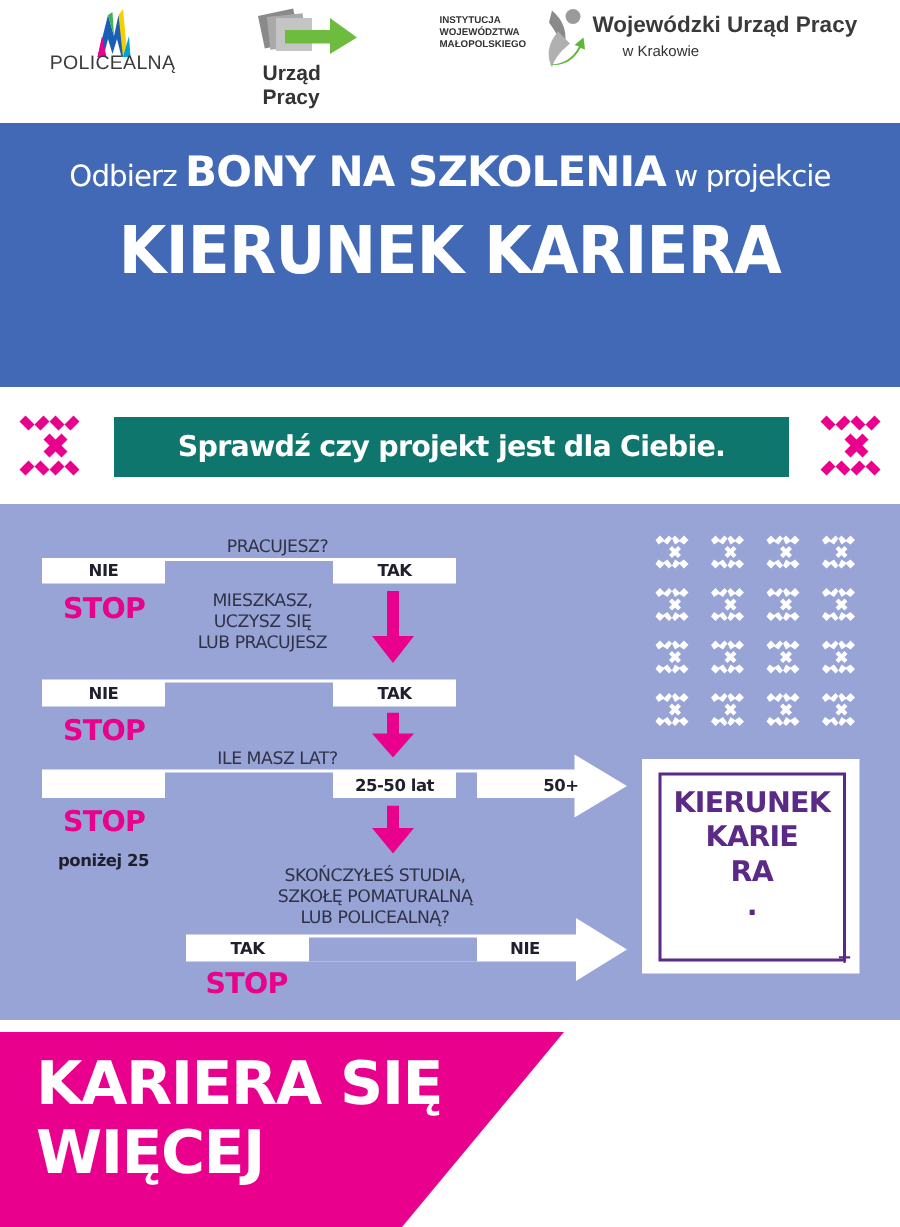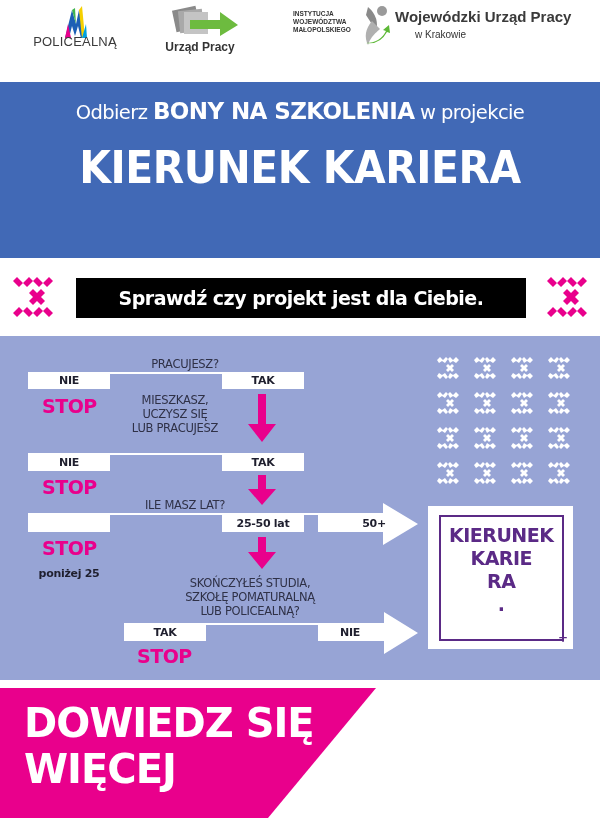--- a/index.html
+++ b/index.html
@@ -5,36 +5,36 @@
   * { box-sizing: border-box; margin: 0; padding: 0; }
   html, body { width: 600px; height: 818px; background: #ffffff; overflow: hidden; }
   body { position: relative; font-family: "DejaVu Sans", "Liberation Sans", sans-serif; }
   .abs { position: absolute; }
 
   
   .header { left: 0; top: 0; width: 600px; height: 82px; background: #fff; }
   .logo-malo { left: 20px; top: 4px; width: 110px; height: 50px; }
   .logo-malo-text { left: 20px; top: 34px; width: 110px; text-align: center; font-size: 13px; color: #3b3b3b; font-family: "Liberation Sans", sans-serif; letter-spacing: 0.2px; }
   .logo-up { left: 168px; top: 4px; width: 80px; height: 32px; }
-  .logo-up-text { left: 165px; top: 40px; width: 70px; text-align: center; font-size: 12px; font-weight: bold; color: #333; font-family: "Liberation Sans", sans-serif; }
+  .logo-up-text { left: 175px; top: 40px; width: 70px; font-size: 14px; font-weight: bold; color: #333; font-family: "Liberation Sans", sans-serif; }
   .logo-inst { left: 293px; top: 10px; font-size: 6.5px; line-height: 8px; font-weight: bold; color: #333; font-family: "Liberation Sans", sans-serif; }
   .logo-wup-fig { left: 358px; top: 3px; width: 34px; height: 44px; }
   .logo-wup-title { left: 395px; top: 8px; font-size: 15px; font-weight: bold; color: #3a3a3a; font-family: "Liberation Sans", sans-serif; }
   .logo-wup-sub { left: 415px; top: 29px; font-size: 10px; color: #333; font-family: "Liberation Sans", sans-serif; }
 
   
   .banner { left: 0; top: 82px; width: 600px; height: 176px; background: #4169b6; color: #fff; text-align: center; }
   .banner-line1 { position: absolute; left: 0; width: 600px; top: 16px; font-size: 19.5px; font-family: "DejaVu Sans", sans-serif; letter-spacing: -0.6px; }
-  .banner-line1 b { font-weight: bold; font-size: 23px; }
+  .banner-line1 b { font-weight: bold; font-size: 28px; }
   .banner-title { position: absolute; left: 0; width: 600px; top: 60px; font-size: 44px; font-weight: bold; font-family: "DejaVu Sans", sans-serif; letter-spacing: -0.5px; transform: scaleX(0.93); }
   .banner-line3 { position: absolute; left: 0; width: 600px; top: 128px; font-size: 19px; font-family: "DejaVu Sans", sans-serif; letter-spacing: -0.4px; }
 
   
   .check-strip { left: 0; top: 258px; width: 600px; height: 78px; background: #fff; }
-  .check-bar { left: 76px; top: 278px; width: 450px; height: 40px; background: #000000; color: #fff; font-size: 19px; font-weight: bold; font-family: "DejaVu Sans", sans-serif; display: flex; align-items: center; justify-content: center; letter-spacing: -0.5px; }
+  .check-bar { left: 76px; top: 278px; width: 450px; height: 40px; background: #0f766e; color: #fff; font-size: 19px; font-weight: bold; font-family: "DejaVu Sans", sans-serif; display: flex; align-items: center; justify-content: center; letter-spacing: -0.5px; }
   .cross-tile { width: 44px; height: 44px; }
 
   
   .flow { left: 0; top: 336px; width: 600px; height: 344px; background: #97a4d5; }
   .q { color: #2f3147; font-size: 11.5px; text-align: center; line-height: 14px; font-family: "DejaVu Sans", sans-serif; letter-spacing: -0.3px; }
   .wbox { background: #fff; color: #1f1f2e; font-size: 11px; font-weight: bold; display: flex; align-items: center; justify-content: center; font-family: "DejaVu Sans", sans-serif; letter-spacing: -0.3px; }
   .wline { background: #fff; }
   .stop { color: #e9008c; font-size: 19px; font-weight: bold; font-family: "DejaVu Sans", sans-serif; letter-spacing: -0.5px; }
   .pink-arrow { width: 28px; }
 
@@ -204,15 +204,15 @@
   <div>RA</div>
   <div>.</div>
 </div>
 <div class="abs kk-plus">+</div>
 
 <div class="abs bottom-white"></div>
 <svg class="abs bottom-pink" viewBox="0 0 380 130">
   <path d="M0 0 L376 0 L268 130 L0 130 Z" fill="#e9008c"></path>
 </svg>
 <div class="abs bottom-text">
-  <div>DOWIEDZ SIĘ</div>
+  <div>KARIERA SIĘ</div>
   <div>WIĘCEJ</div>
 </div>
 
 </body></html>

